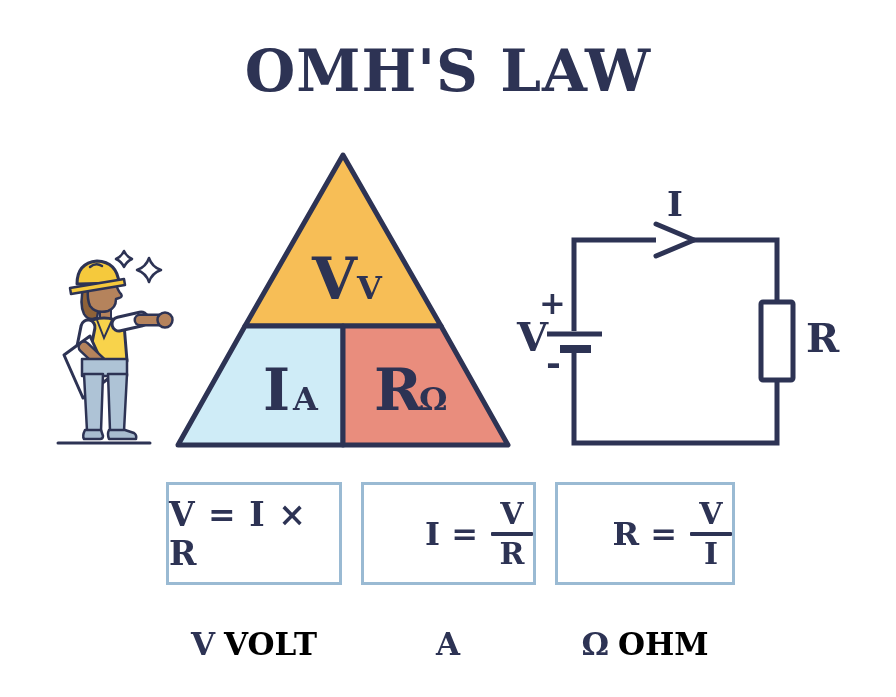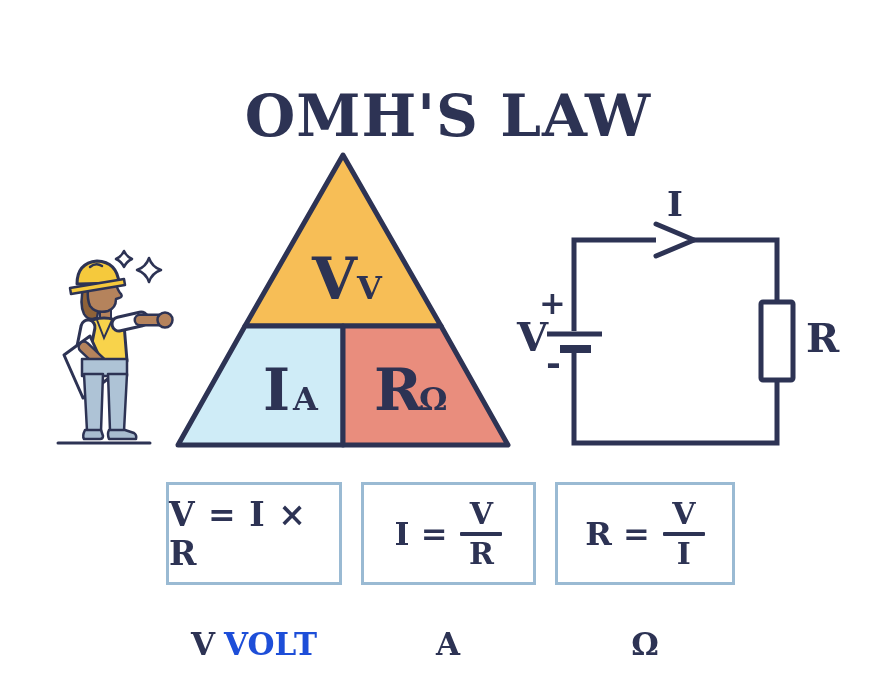--- a/index.html
+++ b/index.html
@@ -4,45 +4,45 @@
 <style>
   html,body{margin:0;padding:0;}
   body{
     width:896px;height:697px;position:relative;overflow:hidden;
     background:#ffffff;font-family:"Liberation Sans",sans-serif;
   }
   .abs{position:absolute;}
   #title{
     left:0;right:0;top:40px;text-align:center;
     font-family:"DejaVu Serif",serif;font-weight:bold;
-    font-size:58px;line-height:62px;color:#2D3354;letter-spacing:1px;margin-top:45px;
+    font-size:58px;line-height:62px;color:#2D3354;letter-spacing:1px;
   }
   #scene{left:0;top:0;width:896px;height:697px;}
   svg text{
     font-family:"DejaVu Serif",serif;font-weight:bold;fill:#2D3354;
   }
   .fbox{
     position:absolute;top:482px;height:103px;box-sizing:border-box;
     background:#ffffff;border:3px solid #9ABAD3;
-    display:flex;align-items:center;justify-content:center;
+    display:flex;align-items:center;justify-content:flex-end;
     font-family:"DejaVu Serif",serif;font-weight:bold;color:#2D3354;
   }
   #fbox-1{left:166px;width:176px;font-size:33px;letter-spacing:1px;}
   #fbox-2{left:361px;width:175px;}
   #fbox-3{left:555px;width:180px;}
   .fbox .lhs{font-size:32px;margin-right:13px;}
   .frac{display:inline-flex;flex-direction:column;align-items:center;font-size:30px;line-height:30px;}
   .frac .bar{width:42px;height:4px;background:#2D3354;margin:3px 0;border-radius:1px;}
   .legend-item{
     position:absolute;top:626px;transform:translateX(-50%);
     display:flex;align-items:baseline;gap:9px;white-space:nowrap;
     font-family:"DejaVu Serif",serif;font-weight:bold;font-size:31px;color:#2D3354;
   }
   #legend-volt{left:254px;} #legend-amp{left:448px;} #legend-ohm{left:645px;}
-  .legend-item .word{color:#1d4ed8;}
+  .legend-item .word{color:#000000;}
 </style>
 </head>
 <body>
 
 <div id="title" class="abs">OMH'S LAW</div>
 
 <svg id="scene" class="abs" viewBox="0 0 896 697">
 
   <g>
 
@@ -149,13 +149,14 @@
 
 <div id="legend-volt" class="legend-item">
   <span class="sym">V</span>
   <span class="word">VOLT</span>
 </div>
 <div id="legend-amp" class="legend-item">
   <span class="sym">A</span>
 </div>
 <div id="legend-ohm" class="legend-item">
   <span class="sym">Ω</span>
+  <span class="word">OHM</span>
 </div>
 
 </body></html>

